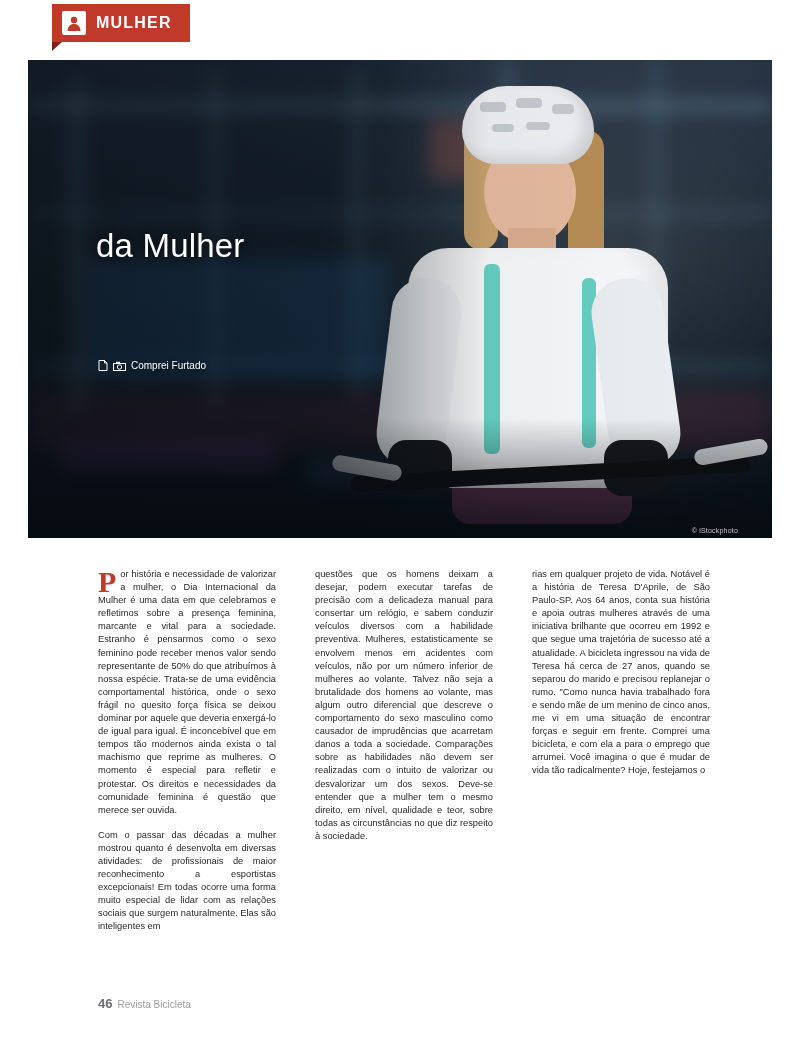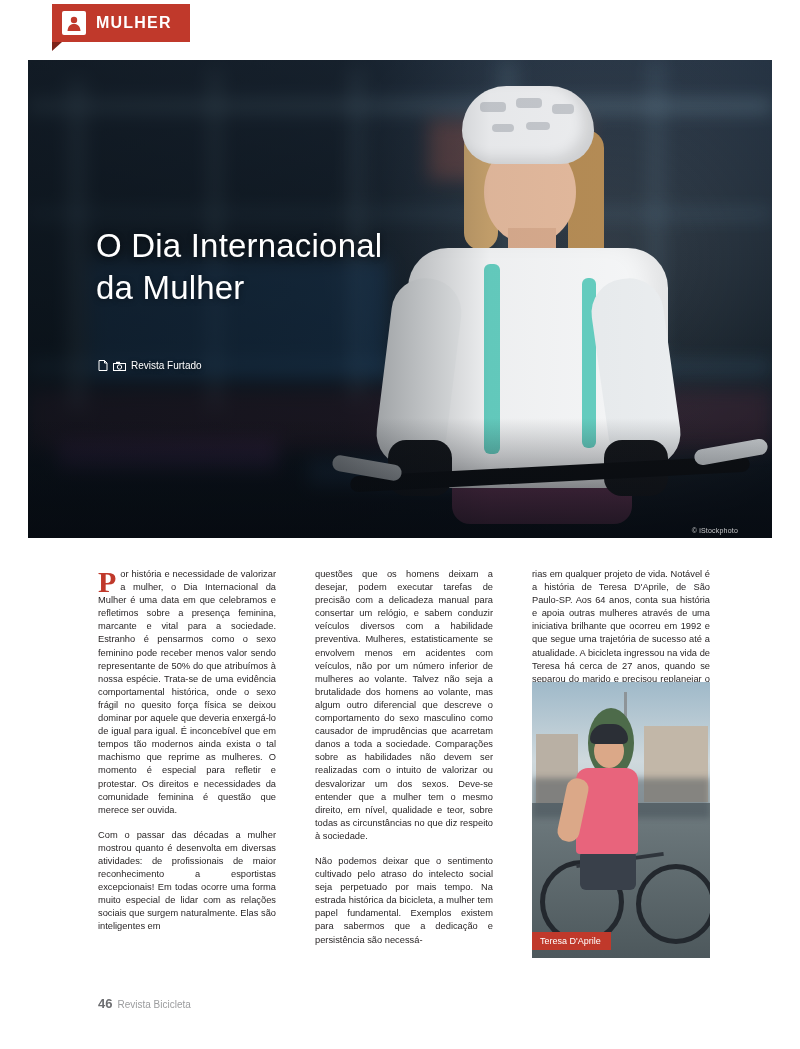--- a/index.html
+++ b/index.html
@@ -318,78 +318,57 @@
       <div class="c-bar-end-l"></div>
       <div class="c-bar-end-r"></div>
     </div>
 
     <div class="hero-dark"></div>
     <div class="hero-bottom-fade"></div>
     <div class="credit">© iStockphoto</div>
   </div>
 
   <div class="headline">
-    <div>O Dia Internacional</div>
     <div>da Mulher</div>
   </div>
 
   <div class="byline">
     <span>
       <svg width="10" height="11" viewBox="0 0 10 11">
         <path d="M1 0.5 H6.5 L9 3 V10.5 H1 Z" fill="none" stroke="#ffffff" stroke-width="1"></path>
         <path d="M6.5 0.5 V3 H9" fill="none" stroke="#ffffff" stroke-width="1"></path>
       </svg>
     </span>
     <span>
       <svg width="13" height="10" viewBox="0 0 13 10">
         <rect x="0.5" y="2.5" width="12" height="7" fill="none" stroke="#ffffff" stroke-width="1"></rect>
         <rect x="3" y="0.8" width="4" height="2" fill="#ffffff"></rect>
         <circle cx="6.5" cy="6" r="2.2" fill="none" stroke="#ffffff" stroke-width="1"></circle>
       </svg>
     </span>
-    <span>Revista Furtado</span>
+    <span>Comprei Furtado</span>
   </div>
 
   <div class="cols">
 
     <div class="col col1">
       <p>
         <span class="dropcap">P</span><span>or história e necessidade de valorizar a mulher, o Dia Internacional da Mulher é uma data em que celebramos e refletimos sobre a presença feminina, marcante e vital para a sociedade. Estranho é pensarmos como o sexo feminino pode receber menos valor sendo representante de 50% do que atribuímos à nossa espécie. Trata-se de uma evidência comportamental histórica, onde o sexo frágil no quesito força física se deixou dominar por aquele que deveria enxergá-lo de igual para igual. É inconcebível que em tempos tão modernos ainda exista o tal machismo que reprime as mulheres. O momento é especial para refletir e protestar. Os direitos e necessidades da comunidade feminina é questão que merece ser ouvida.</span>
       </p>
       <p>Com o passar das décadas a mulher mostrou quanto é desenvolta em diversas atividades: de profissionais de maior reconhecimento a esportistas excepcionais! Em todas ocorre uma forma muito especial de lidar com as relações sociais que surgem naturalmente. Elas são inteligentes em</p>
     </div>
 
     <div class="col col2">
       <p>questões que os homens deixam a desejar, podem executar tarefas de precisão com a delicadeza manual para consertar um relógio, e sabem conduzir veículos diversos com a habilidade preventiva. Mulheres, estatisticamente se envolvem menos em acidentes com veículos, não por um número inferior de mulheres ao volante. Talvez não seja a brutalidade dos homens ao volante, mas algum outro diferencial que descreve o comportamento do sexo masculino como causador de imprudências que acarretam danos a toda a sociedade. Comparações sobre as habilidades não devem ser realizadas com o intuito de valorizar ou desvalorizar um dos sexos. Deve-se entender que a mulher tem o mesmo direito, em nível, qualidade e teor, sobre todas as circunstâncias no que diz respeito à sociedade.</p>
-      <p>Não podemos deixar que o sentimento cultivado pelo atraso do intelecto social seja perpetuado por mais tempo. Na estrada histórica da bicicleta, a mulher tem papel fundamental. Exemplos existem para sabermos que a dedicação e persistência são necessá-</p>
     </div>
 
     <div class="col col3">
       <p>rias em qualquer projeto de vida. Notável é a história de Teresa D'Aprile, de São Paulo-SP. Aos 64 anos, conta sua história e apoia outras mulheres através de uma iniciativa brilhante que ocorreu em 1992 e que segue uma trajetória de sucesso até a atualidade. A bicicleta ingressou na vida de Teresa há cerca de 27 anos, quando se separou do marido e precisou replanejar o rumo. "Como nunca havia trabalhado fora e sendo mãe de um menino de cinco anos, me vi em uma situação de encontrar forças e seguir em frente. Comprei uma bicicleta, e com ela a para o emprego que arrumei. Você imagina o que é mudar de vida tão radicalmente? Hoje, festejamos o</p>
     </div>
 
-    <div class="inset">
-      <div class="inset-sky"></div>
-      <div class="inset-bld1"></div>
-      <div class="inset-bld2"></div>
-      <div class="inset-pole"></div>
-      <div class="inset-tree"></div>
-      <div class="inset-ground"></div>
-      <div class="inset-crowd"></div>
-      <div class="bike-wheel-l"></div>
-      <div class="bike-wheel-r"></div>
-      <div class="bike-frame"></div>
-      <div class="bike-frame2"></div>
-      <div class="w-short"></div>
-      <div class="w-top"></div>
-      <div class="w-arm"></div>
-      <div class="w-head"></div>
-      <div class="w-helmet"></div>
-      <div class="inset-caption">Teresa D'Aprile</div>
-    </div>
   </div>
 
   <div class="footer">
     <span class="folio">46</span>
     <span class="pubname">Revista Bicicleta</span>
   </div>
 
 </div>
 
 </body></html>

